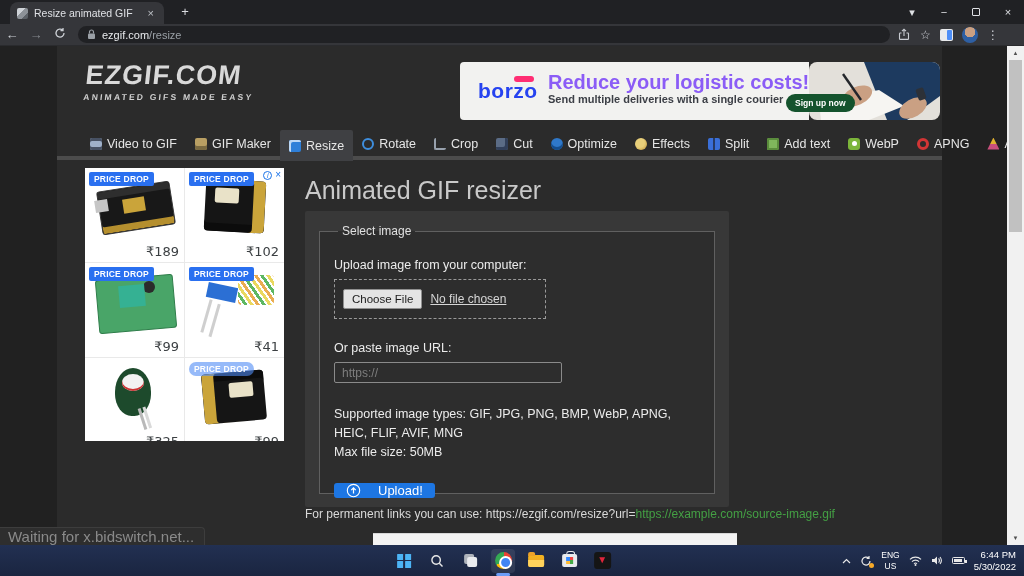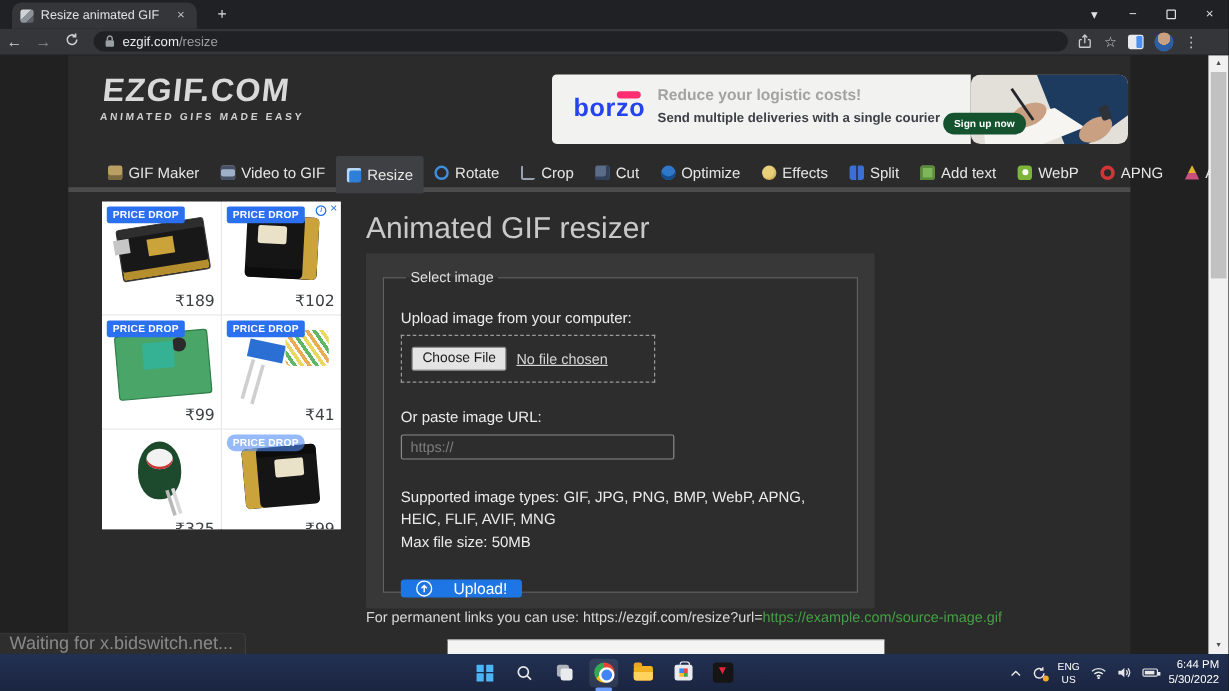--- a/index.html
+++ b/index.html
@@ -47,21 +47,21 @@
   .logo-main { font-size:27px; font-weight:800; color:#d9d9d9; letter-spacing:1px; line-height:1; }
   .logo-tag { font-size:8.5px; font-weight:700; color:#cfcfcf; letter-spacing:2.2px; margin-top:3px; }
 
   .ad-banner { position:absolute; left:460px; top:16px; width:429px; height:58px; }
   .ad-white { position:absolute; left:0; top:0; width:349px; height:58px; background:#f2f2f0;
               border-radius:4px 0 0 4px; }
   .borzo { position:absolute; left:18px; top:17px; font-size:21px; font-weight:800; color:#2643f0;
            letter-spacing:.5px; }
   .borzo::after { content:""; position:absolute; right:4px; top:-3px; width:20px; height:6px;
                   background:#ff2e73; border-radius:3px; }
-  .ad-headline { position:absolute; left:88px; top:9px; font-size:13px; font-weight:700; color:#a3a3a3; }
+  .ad-headline { position:absolute; left:88px; top:9px; font-size:20px; font-weight:700; color:#8b5cf6; }
   .ad-subline { position:absolute; left:88px; top:31px; font-size:11px; font-weight:600; color:#3c3f46; }
   .ad-photo { position:absolute; left:349px; top:0; width:131px; height:58px; border-radius:8px; overflow:hidden; }
   .ad-cta { position:absolute; left:326px; top:32px; height:18px; padding:0 9px; background:#14532d;
             border-radius:9px; color:#fff; font-size:8.5px; font-weight:700; display:flex; align-items:center; z-index:3; }
 
   .nav { position:absolute; left:57px; top:84px; width:885px; height:31px; display:flex;
          align-items:stretch; padding-left:24px; }
   .nav-underline { position:absolute; left:57px; top:110px; width:885px; height:4px; background:#4c4c4c; }
   .nav-item { display:flex; align-items:center; gap:5px; padding:0 9px; color:#e6e6e6; font-size:12.5px;
               white-space:nowrap; height:27px; }
@@ -285,26 +285,26 @@
           <ellipse cx="104" cy="46" rx="15" ry="9" fill="#caa083" transform="rotate(-30 104 46)"></ellipse>
           <rect x="108" y="26" width="8" height="12" rx="2" fill="#2d3138" transform="rotate(-20 112 32)"></rect>
         </svg>
       </div>
       <div class="ad-cta">Sign up now</div>
     </div>
 
     <div class="nav-underline"></div>
     <div class="nav">
       <a class="nav-item">
+          <span class="ni ni-vid"></span>
+          <span>Video to GIF</span>
+        </a>
+      <a class="nav-item">
           <span class="ni ni-gif"></span>
           <span>GIF Maker</span>
-        </a>
-      <a class="nav-item">
-          <span class="ni ni-vid"></span>
-          <span>Video to GIF</span>
         </a>
       <a class="nav-item active">
           <span class="ni ni-resize"></span>
           <span>Resize</span>
         </a>
       <a class="nav-item">
           <span class="ni ni-rotate"></span>
           <span>Rotate</span>
         </a>
       <a class="nav-item">

